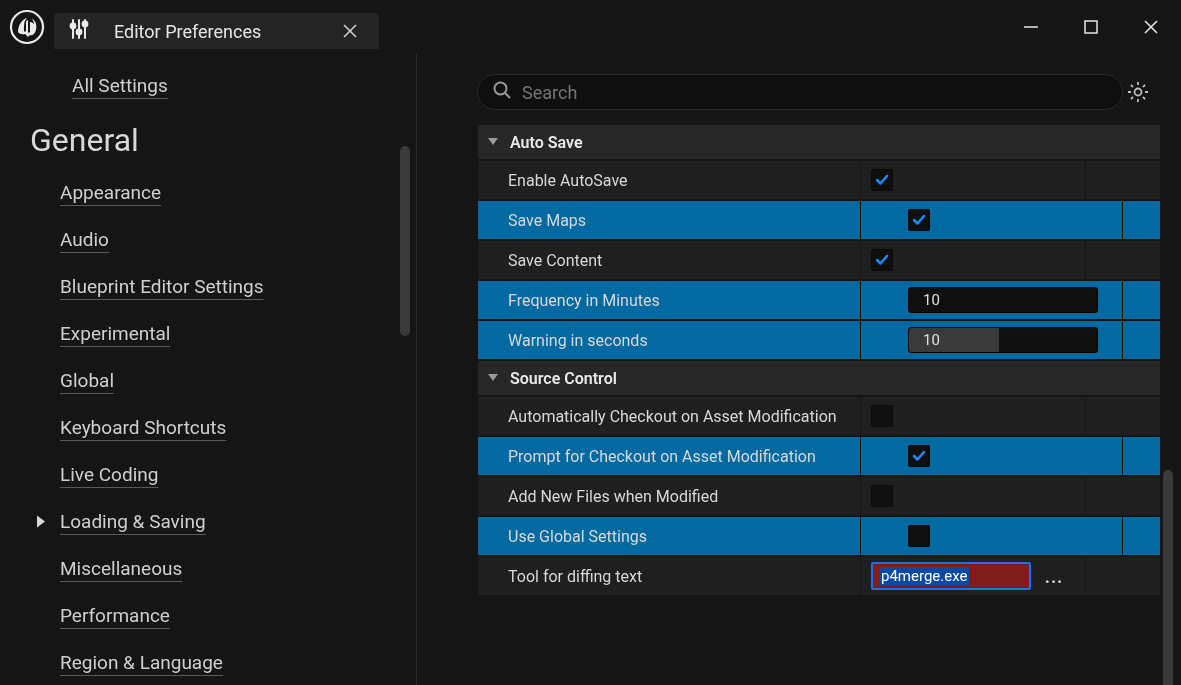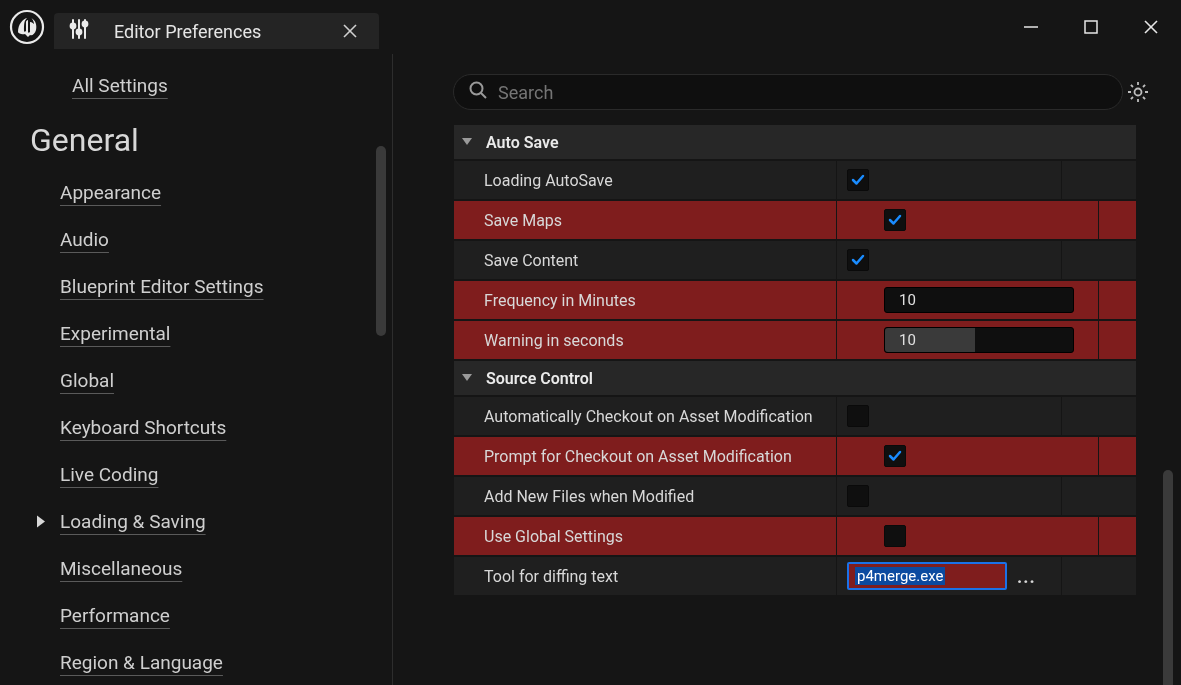--- a/index.html
+++ b/index.html
@@ -24,31 +24,31 @@
 .sidebar .all-settings { font-size: 19px; color: #cfcfcf; text-decoration: underline; text-underline-offset: 6px; text-decoration-color: #5a5a5a; margin-bottom: 24px; margin-left: 42px;}
 .section-header { font-size: 32px; color: #d8d8d8; font-weight: 400; margin-bottom: 14px; }
 .cat-list { display: flex; flex-direction: column; gap: 8px; }
 .cat-item { display: flex; align-items: center; height: 39px; font-size: 19px; color: #cfcfcf; position: relative; padding-left: 30px;}
 .cat-item span { text-decoration: underline; text-underline-offset: 6px; text-decoration-color: #5a5a5a; }
 .cat-item .sel-arrow { position: absolute; left: 5px; top: 50%; transform: translateY(-50%); }
 .sidebar-scroll { position: absolute; top: 92px; right: 6px; width: 10px; height: 190px; background: #3a3a3a; border-radius: 5px; }
 
 
 .content { flex: 1; display: flex; flex-direction: column; padding-top: 20px; position: relative; }
-.content-inner { padding-left: 60px; padding-right: 44px; }
+.content-inner { padding-left: 60px; padding-right: 20px; text-align: center; }
 .search-row { display: flex; align-items: center; padding-left: 60px; padding-right: 28px; margin-bottom: 14px;}
 .search-box { flex: 1; height: 36px; background: #0f0f0f; border: 1px solid #2a2a2a; border-radius: 18px; display: flex; align-items: center; padding: 0 14px; gap: 10px;}
 .search-box input { flex: 1; background: transparent; border: none; outline: none; color: #8a8a8a; font-size: 18px; }
 .gear-btn { width: 30px; height: 30px; display: flex; align-items: center; justify-content: center; }
 
 .group-header { height: 36px; background: #272727; display: flex; align-items: center; padding-left: 6px; gap: 8px; font-size: 16px; font-weight: 600; color: #eaeaea; border: 1px solid #151515; }
 .group-header .tri { width: 18px; height: 18px; }
 
 .prop-row { height: 40px; display: flex; align-items: stretch; border: 1px solid #151515; background: #1f1f1f; }
-.prop-row.alt { background: #7f1d1d; gap: 37px; }
+.prop-row.alt { background: #0369a1; gap: 37px; }
 .prop-label { flex: 0 0 383px; display: flex; align-items: center; font-size: 16px; color: #d8d8d8; padding-left: 30px; border-right: 1px solid #151515; }
 .prop-value { flex: 0 0 225px; display: flex; align-items: center; padding-left: 10px; border-right: 1px solid #151515; }
 .prop-rest { flex: 1; }
 
 .chk { width: 22px; height: 22px; border: 1px solid #0a0a0a; border-radius: 2px; background: #0f0f0f; display: flex; align-items: center; justify-content: center; }
 .chk.checked svg { display: block; }
 .chk svg { display: none; }
 
 .numbox { width: 190px; height: 26px; background: #0f0f0f; border: 1px solid #000; border-radius: 3px; display: flex; align-items: center; padding-left: 14px; color: #e0e0e0; font-size: 15px; }
 .numbox.slider { position: relative; }
@@ -181,21 +181,21 @@
       </div>
 
       <div class="content-inner" id="groups-container">
           <div class="group-header">
             <span class="tri"><svg width="14" height="14" viewBox="0 0 14 14">
                 <path d="M2 4 L12 4 L7 11 Z" fill="#9a9a9a"></path>
               </svg></span>
             <span>Auto Save</span>
           </div>
           <div class="prop-row">
-            <div class="prop-label">Loading AutoSave</div>
+            <div class="prop-label">Enable AutoSave</div>
             <div class="prop-value">
               <div class="chk checked">
                 <svg width="16" height="16" viewBox="0 0 16 16">
                   <path d="M3 8 L6.5 11.5 L13 4" fill="none" stroke="#1a8cff" stroke-width="2.5" stroke-linecap="round" stroke-linejoin="round"></path>
                 </svg>
               </div>
             </div>
             <div class="prop-rest"></div>
           </div>
           <div class="prop-row alt">

